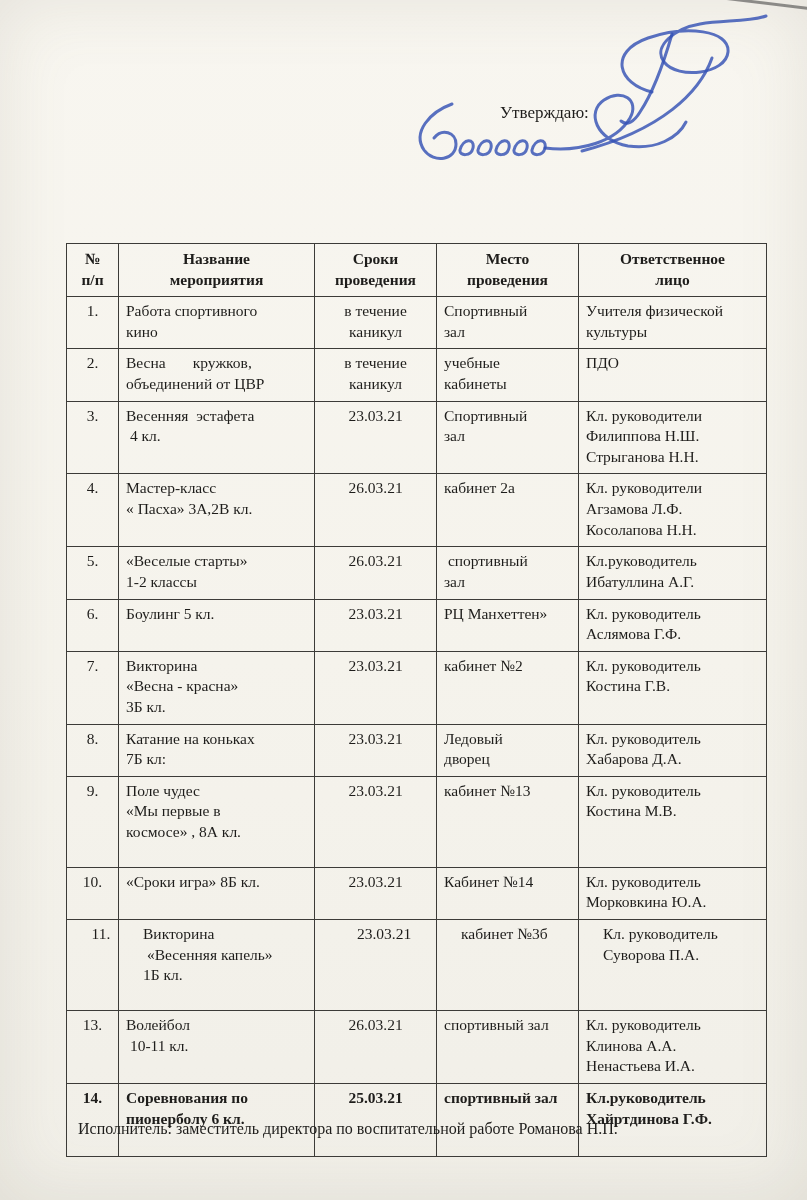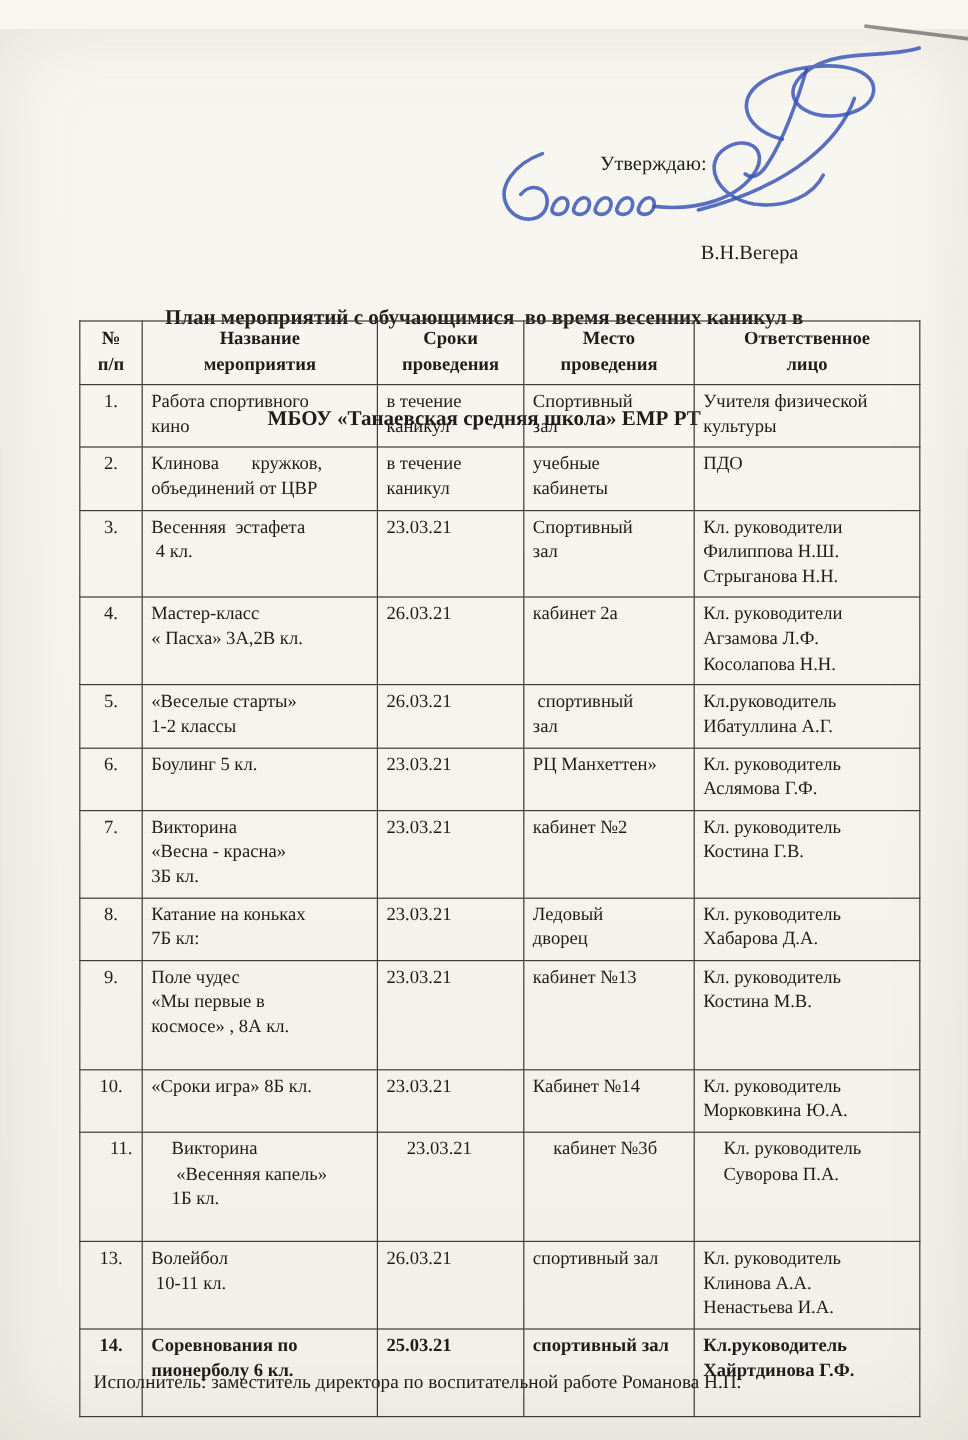--- a/index.html
+++ b/index.html
@@ -7,21 +7,20 @@
     width: 807px; height: 1200px;
     font-family: "Liberation Serif", "DejaVu Serif", serif;
     color: #1e1d1b;
     background: linear-gradient(180deg, #f8f6f0 0%, #f5f3ec 55%, #f1efe8 100%);
     position: relative;
     overflow: hidden;
   }
   .page {
     position: absolute; inset: 0;
     box-shadow: inset 0 0 70px rgba(120,110,90,.14);
-    margin-top: 24px;
   }
   
   .scan-edge {
     position: absolute; top: 2px; right: -8px;
     width: 95px; height: 3px;
     background: #3a3a3a; opacity: .55;
     transform: rotate(7deg);
   }
   
   .approval {
@@ -43,21 +42,21 @@
   th, td {
     border: 1.4px solid #3c3b38;
     padding: 4px 7px 6px 7px;
     vertical-align: top;
     font-size: 15.5px; line-height: 1.33;
     white-space: pre-wrap;
     overflow: hidden;
   }
   th { font-weight: bold; text-align: center; padding-top: 5px; }
   td.col-num { text-align: center; }
-  td.col-dates { }
+  td.col-dates { text-align: center; }
   tbody tr:nth-child(9)  td { height: 80px; }
   tbody tr:nth-child(11) td { height: 80px; padding-left: 24px; }
   tbody tr:nth-child(12) td { height: 62px; }
   tbody tr:nth-child(13) td { height: 62px; font-weight: bold; }
   
   .footer {
     position: absolute; top: 1120px; left: 78px;
     font-size: 16px;
   }
   
@@ -75,27 +74,22 @@
 </style>
 </head>
 <body>
 
 <div class="page">
 
   <div class="scan-edge"></div>
 
   <div class="approval">
     <div class="l1">Утверждаю:</div>
-    <div class="l3">В.Н.Вегера</div>
   </div>
 
-  <div class="doc-title">
-    <div>План мероприятий с обучающимися  во время весенних каникул в</div>
-    <div>МБОУ «Танаевская средняя школа» ЕМР РТ</div>
-  </div>
 
   <div class="table-wrap">
     <table>
       <colgroup>
         <col style="width:52px">
           <col style="width:196px">
           <col style="width:122px">
           <col style="width:142px">
           <col style="width:188px">
       </colgroup>
@@ -120,21 +114,21 @@
 кино</td>
             <td class="col-dates">в течение
 каникул</td>
             <td class="col-place">Спортивный
 зал</td>
             <td class="col-responsible">Учителя физической
 культуры</td>
           </tr>
           <tr>
             <td class="col-num">2.</td>
-            <td class="col-name">Клинова       кружков,
+            <td class="col-name">Весна       кружков,
 объединений от ЦВР</td>
             <td class="col-dates">в течение
 каникул</td>
             <td class="col-place">учебные
 кабинеты</td>
             <td class="col-responsible">ПДО</td>
           </tr>
           <tr>
             <td class="col-num">3.</td>
             <td class="col-name">Весенняя  эстафета

